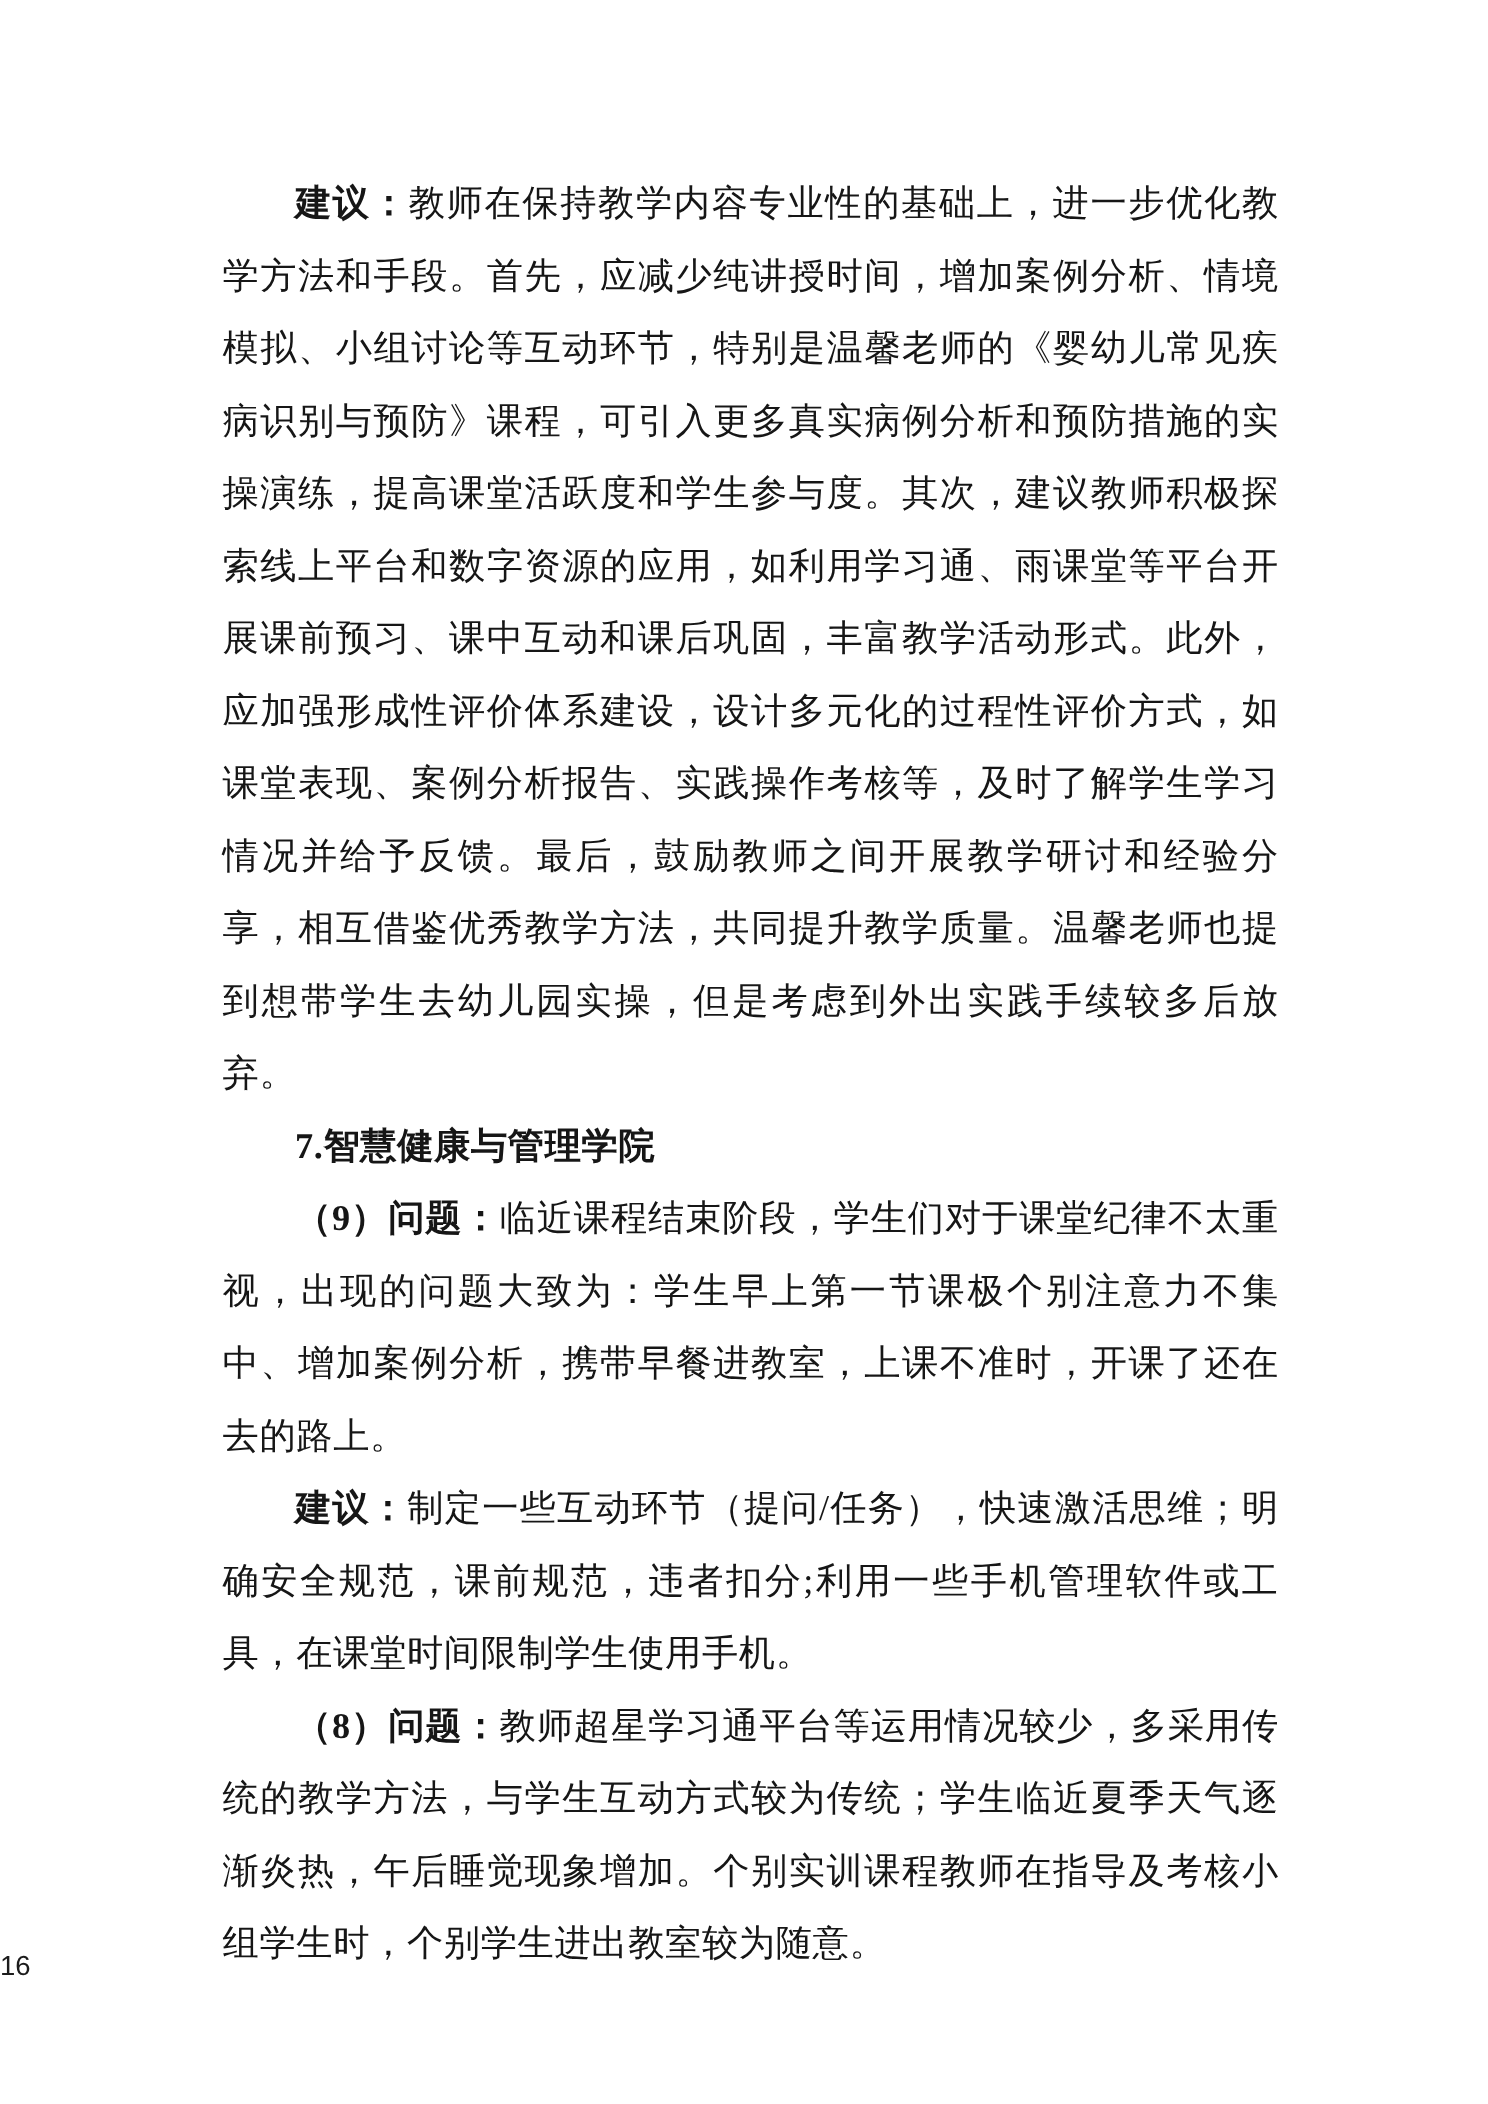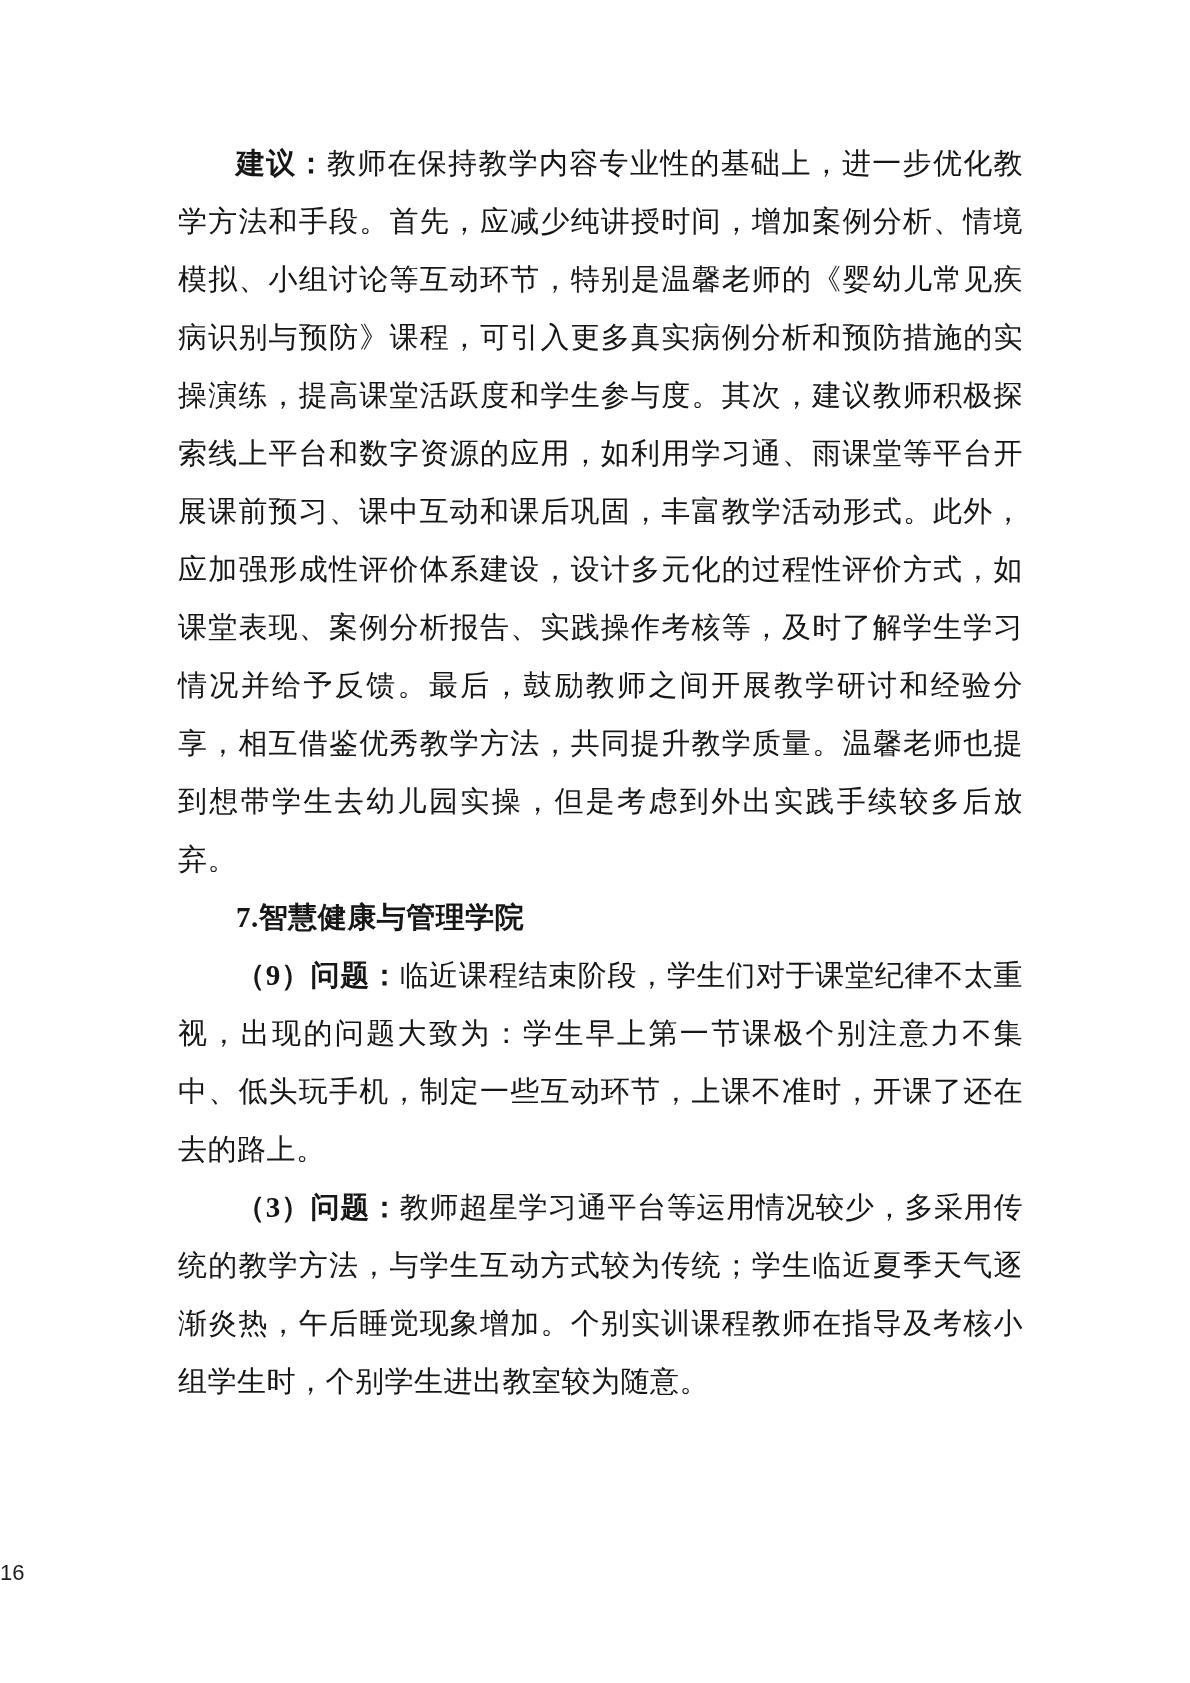--- a/index.html
+++ b/index.html
@@ -52,23 +52,24 @@
 </head>
 <body>
 
 <div class="page">
   <div class="doc-body">
 
     <p class="para"><span class="lead">建议：</span><span>教师在保持教学内容专业性的基础上，进一步优化教学方法和手段。首先，应减少纯讲授时间，增加案例分析、情境模拟、小组讨论等互动环节，特别是温馨老师的《婴幼儿常见疾病识别与预防》课程，可引入更多真实病例分析和预防措施的实操演练，提高课堂活跃度和学生参与度。其次，建议教师积极探索线上平台和数字资源的应用，如利用学习通、雨课堂等平台开展课前预习、课中互动和课后巩固，丰富教学活动形式。此外，应加强形成性评价体系建设，设计多元化的过程性评价方式，如课堂表现、案例分析报告、实践操作考核等，及时了解学生学习情况并给予反馈。最后，鼓励教师之间开展教学研讨和经验分享，相互借鉴优秀教学方法，共同提升教学质量。温馨老师也提到想带学生去幼儿园实操，但是考虑到外出实践手续较多后放弃。</span></p>
 
     <p class="para heading">7.智慧健康与管理学院</p>
 
-    <p class="para"><span class="lead">（9）问题：</span><span>临近课程结束阶段，学生们对于课堂纪律不太重视，出现的问题大致为：学生早上第一节课极个别注意力不集中、低头玩手机，制定一些互动环节，上课不准时，开课了还在去的路上。</span></p>
+    <p class="para"><span class="lead">（9）问题：</span><span>临近课程结束阶段，学生们对于课堂纪律不太重视，出现的问题大致为：学生早上第一节课极个别注意力不集中、增加案例分析，携带早餐进教室，上课不准时，开课了还在去的路上。</span></p>
 
+    <p class="para"><span class="lead">建议：</span><span>制定一些互动环节（提问/任务），快速激活思维；明确安全规范，课前规范，违者扣分;利用一些手机管理软件或工具，在课堂时间限制学生使用手机。</span></p>
 
-    <p class="para"><span class="lead">（3）问题：</span><span>教师超星学习通平台等运用情况较少，多采用传统的教学方法，与学生互动方式较为传统；学生临近夏季天气逐渐炎热，午后睡觉现象增加。个别实训课程教师在指导及考核小组学生时，个别学生进出教室较为随意。</span></p>
+    <p class="para"><span class="lead">（8）问题：</span><span>教师超星学习通平台等运用情况较少，多采用传统的教学方法，与学生互动方式较为传统；学生临近夏季天气逐渐炎热，午后睡觉现象增加。个别实训课程教师在指导及考核小组学生时，个别学生进出教室较为随意。</span></p>
 
   </div>
 
   <div class="footer">
     <span>16</span>
   </div>
 </div>
 
 </body></html>

